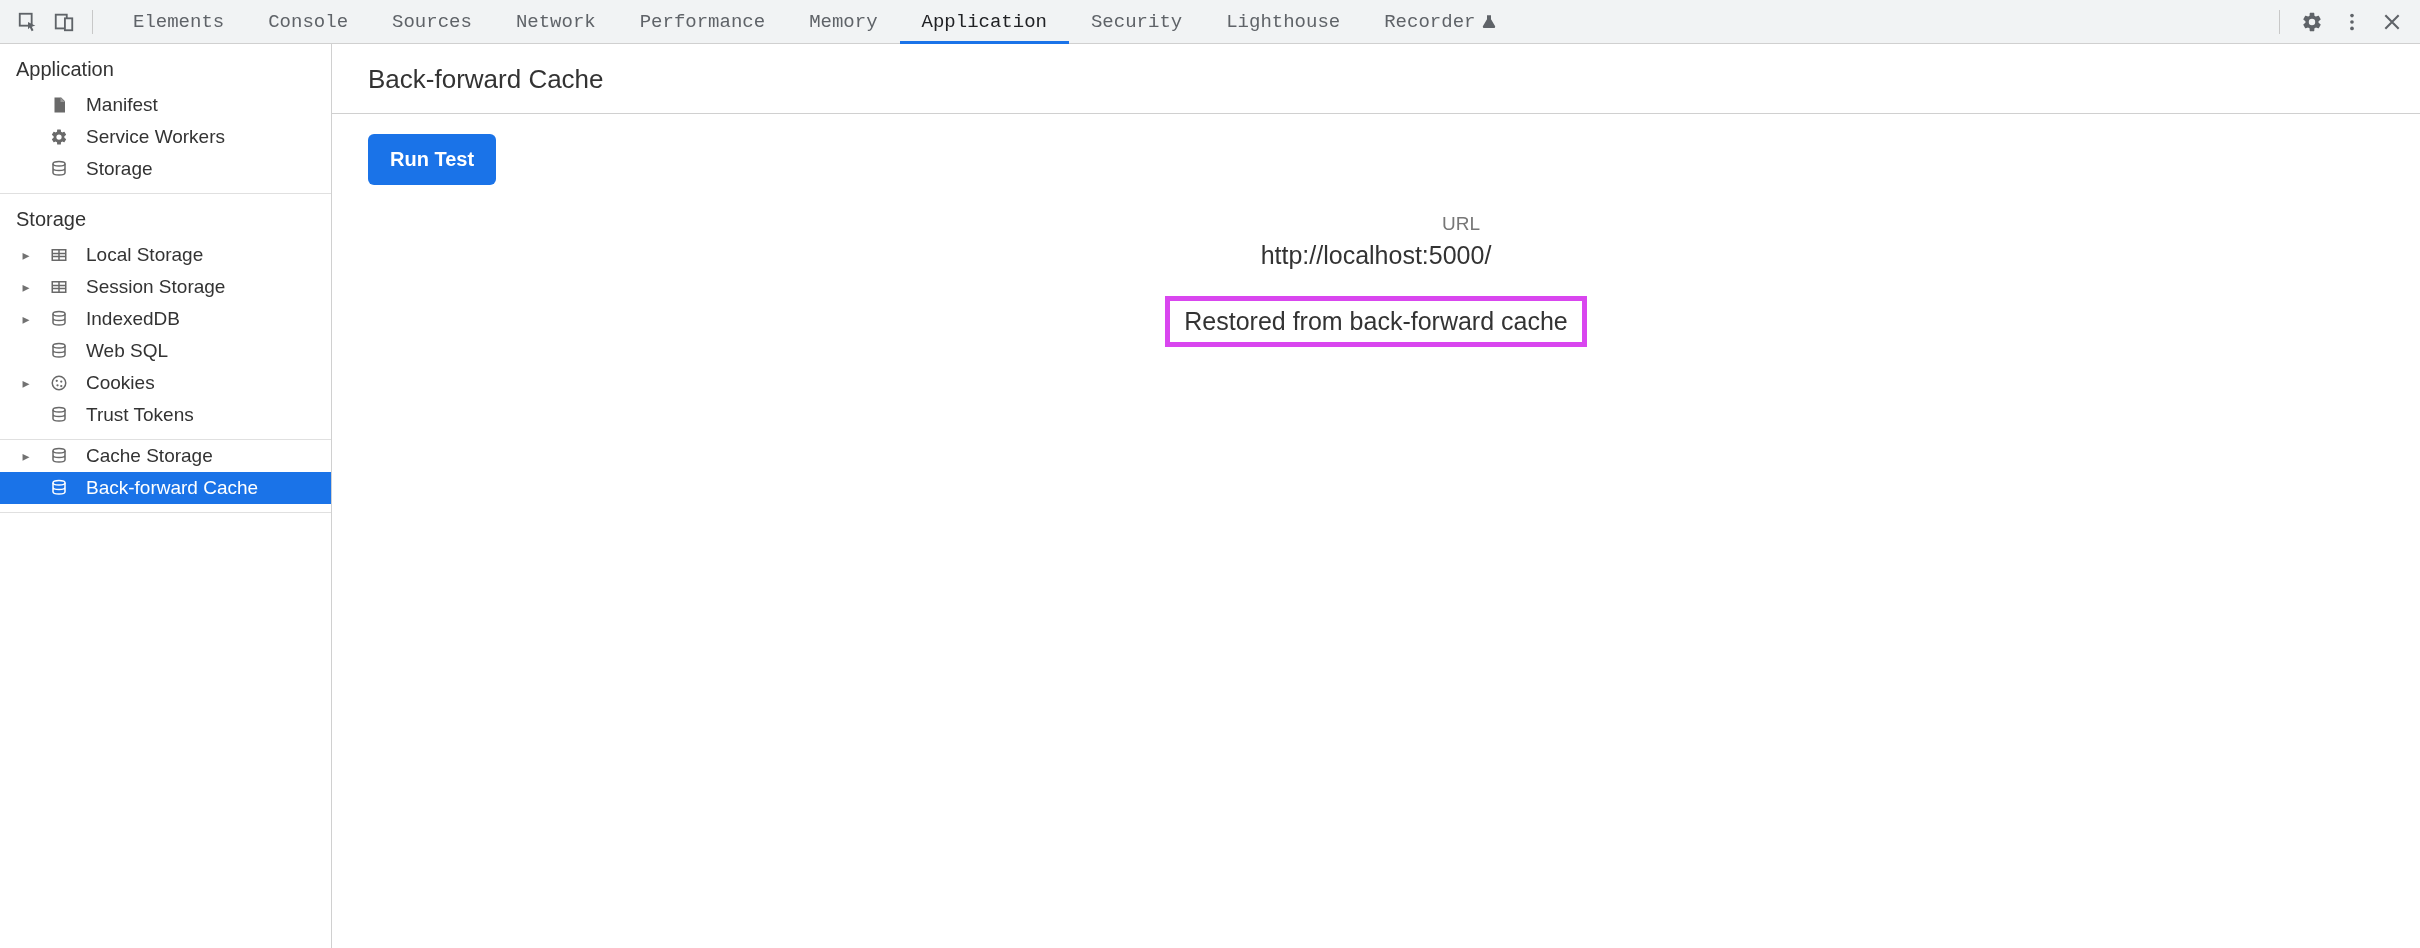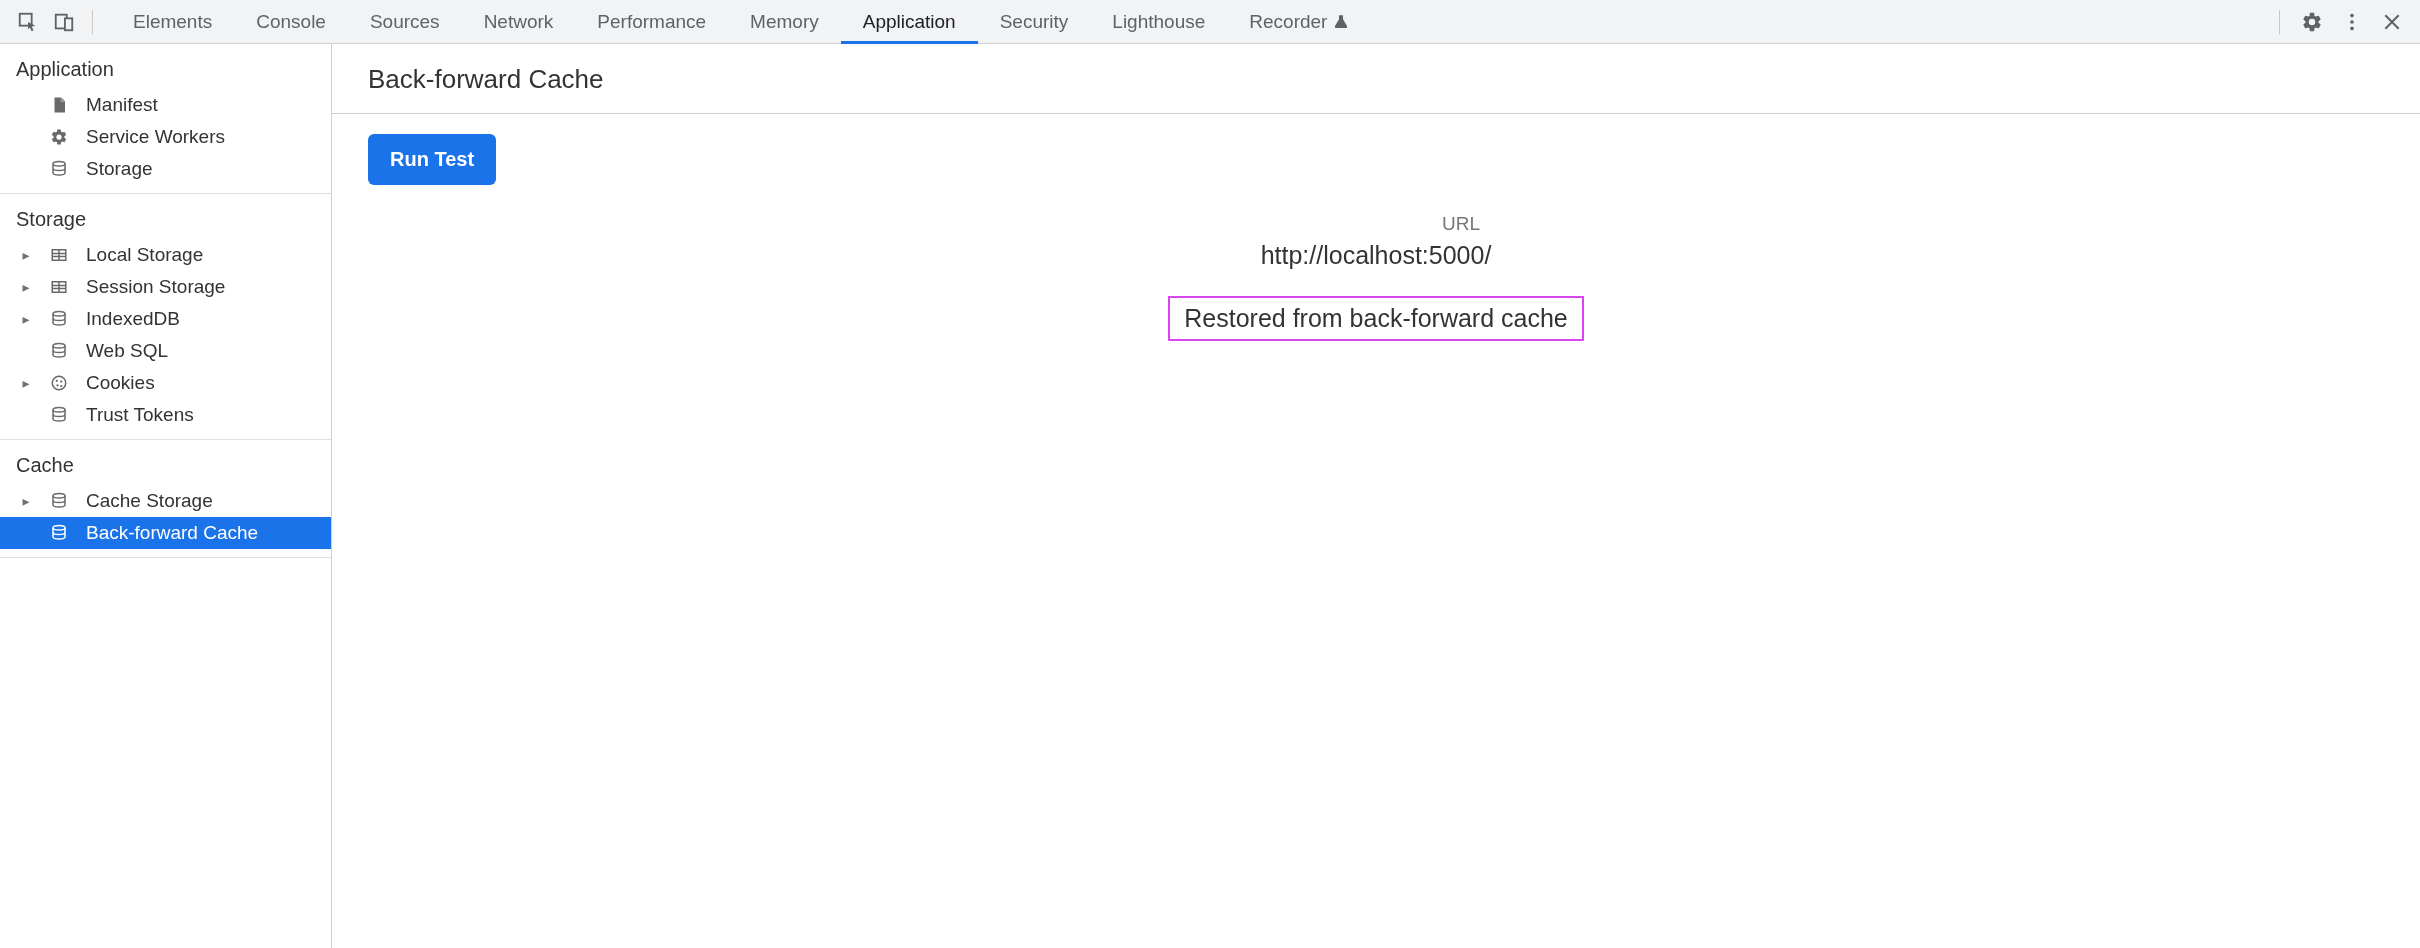--- a/index.html
+++ b/index.html
@@ -38,20 +38,21 @@
     width: 1px;
     height: 24px;
     background: #c8c8c8;
     margin: 0 10px;
   }
   .tabs {
     display: flex;
     align-items: flex-end;
     height: 100%;
     margin-left: 8px;
+    font-family: Liberation Mono, monospace;
   }
   .tab {
     display: flex;
     align-items: center;
     padding: 0 22px;
     color: #5f6368;
     cursor: pointer;
     height: 100%;
     position: relative;
     gap: 6px;
@@ -168,21 +169,21 @@
     color: #777;
     font-size: 19px;
     padding-right: 20px;
   }
   .info-value {
     font-size: 25px;
     color: #333;
     padding: 6px 14px;
   }
   .info-value.highlight {
-    border: 2px solid #d946ef;
+    border: 5px solid #d946ef;
   }
   svg { display: block; }
 </style>
 </head>
 <body>
 
 <div class="toolbar">
   <div class="toolbar-left">
     <div class="toolbar-icon-btn">
       <svg width="22" height="22" viewBox="0 0 24 24">
@@ -354,21 +355,20 @@
           <svg width="18" height="18" viewBox="0 0 24 24">
               <ellipse cx="12" cy="5" rx="8" ry="3" fill="none" stroke="#696969" stroke-width="2"></ellipse>
               <path d="M4 5v6c0 1.7 3.6 3 8 3s8-1.3 8-3V5M4 11v6c0 1.7 3.6 3 8 3s8-1.3 8-3v-6" fill="none" stroke="#696969" stroke-width="2"></path>
             </svg>
         </span>
         <span class="label">Trust Tokens</span>
       </div>
     </div>
 
     <div class="section">
-      <div class="section-title">Cache</div>
       <div class="tree-item">
         <span class="arrow">▸</span>
         <span class="item-icon">
           <svg width="18" height="18" viewBox="0 0 24 24">
               <ellipse cx="12" cy="5" rx="8" ry="3" fill="none" stroke="#696969" stroke-width="2"></ellipse>
               <path d="M4 5v6c0 1.7 3.6 3 8 3s8-1.3 8-3V5M4 11v6c0 1.7 3.6 3 8 3s8-1.3 8-3v-6" fill="none" stroke="#696969" stroke-width="2"></path>
             </svg>
         </span>
         <span class="label">Cache Storage</span>
       </div>

